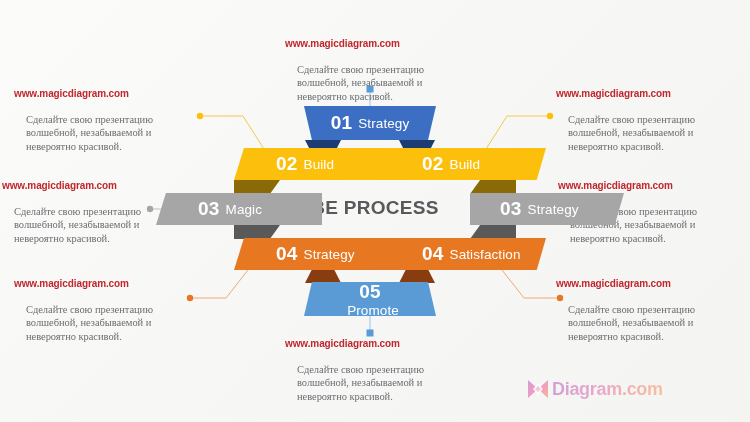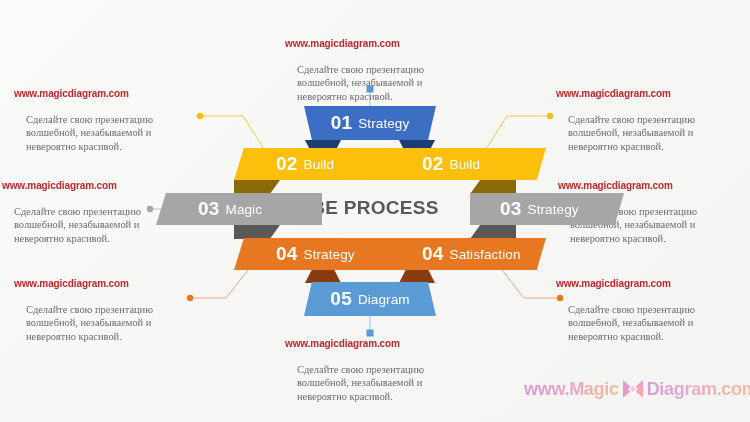--- a/index.html
+++ b/index.html
@@ -75,20 +75,21 @@
     clip-path: polygon(0 0, 100% 0, 94% 100%, 6% 100%);
     justify-content: center;
   }
   
   .band-bottom {
     left: 304px; top: 282px;
     width: 132px; height: 34px;
     background: #5a9bd5;
     clip-path: polygon(6% 0, 94% 0, 100% 100%, 0 100%);
     justify-content: center;
+    flex-direction: column;
   }
 
   
   .band-left {
     clip-path: polygon(6% 0, 100% 0, 100% 100%, 0 100%);
     padding-left: 42px;
   }
   
   .band-right {
     clip-path: polygon(0 0, 100% 0, 94% 100%, 0 100%);
@@ -291,25 +292,24 @@
     <span class="lbl">Strategy</span>
   </div>
 
   <div class="ribbon band-right satisfaction">
     <span class="num">04</span>
     <span class="lbl">Satisfaction</span>
   </div>
 
   <div class="ribbon band-bottom">
     <span class="num">05</span>
-    <span class="lbl">Diagram</span>
+    <span class="lbl">Promote</span>
   </div>
 
   <div id="logo">
-    <span class="l-a">www.Magic</span>
     <span class="mark">
       <svg width="26" height="22" viewBox="0 0 26 22" xmlns="http://www.w3.org/2000/svg">
         <defs>
           <linearGradient id="bg1" x1="0" y1="0" x2="1" y2="1">
             <stop offset="0%" stop-color="#d99ad8"></stop>
             <stop offset="55%" stop-color="#ef9ec0"></stop>
             <stop offset="100%" stop-color="#f6b596"></stop>
           </linearGradient>
         </defs>
         <path d="M3 2 L13 11 L3 20 Z M23 2 L13 11 L23 20 Z" fill="url(#bg1)"></path>

